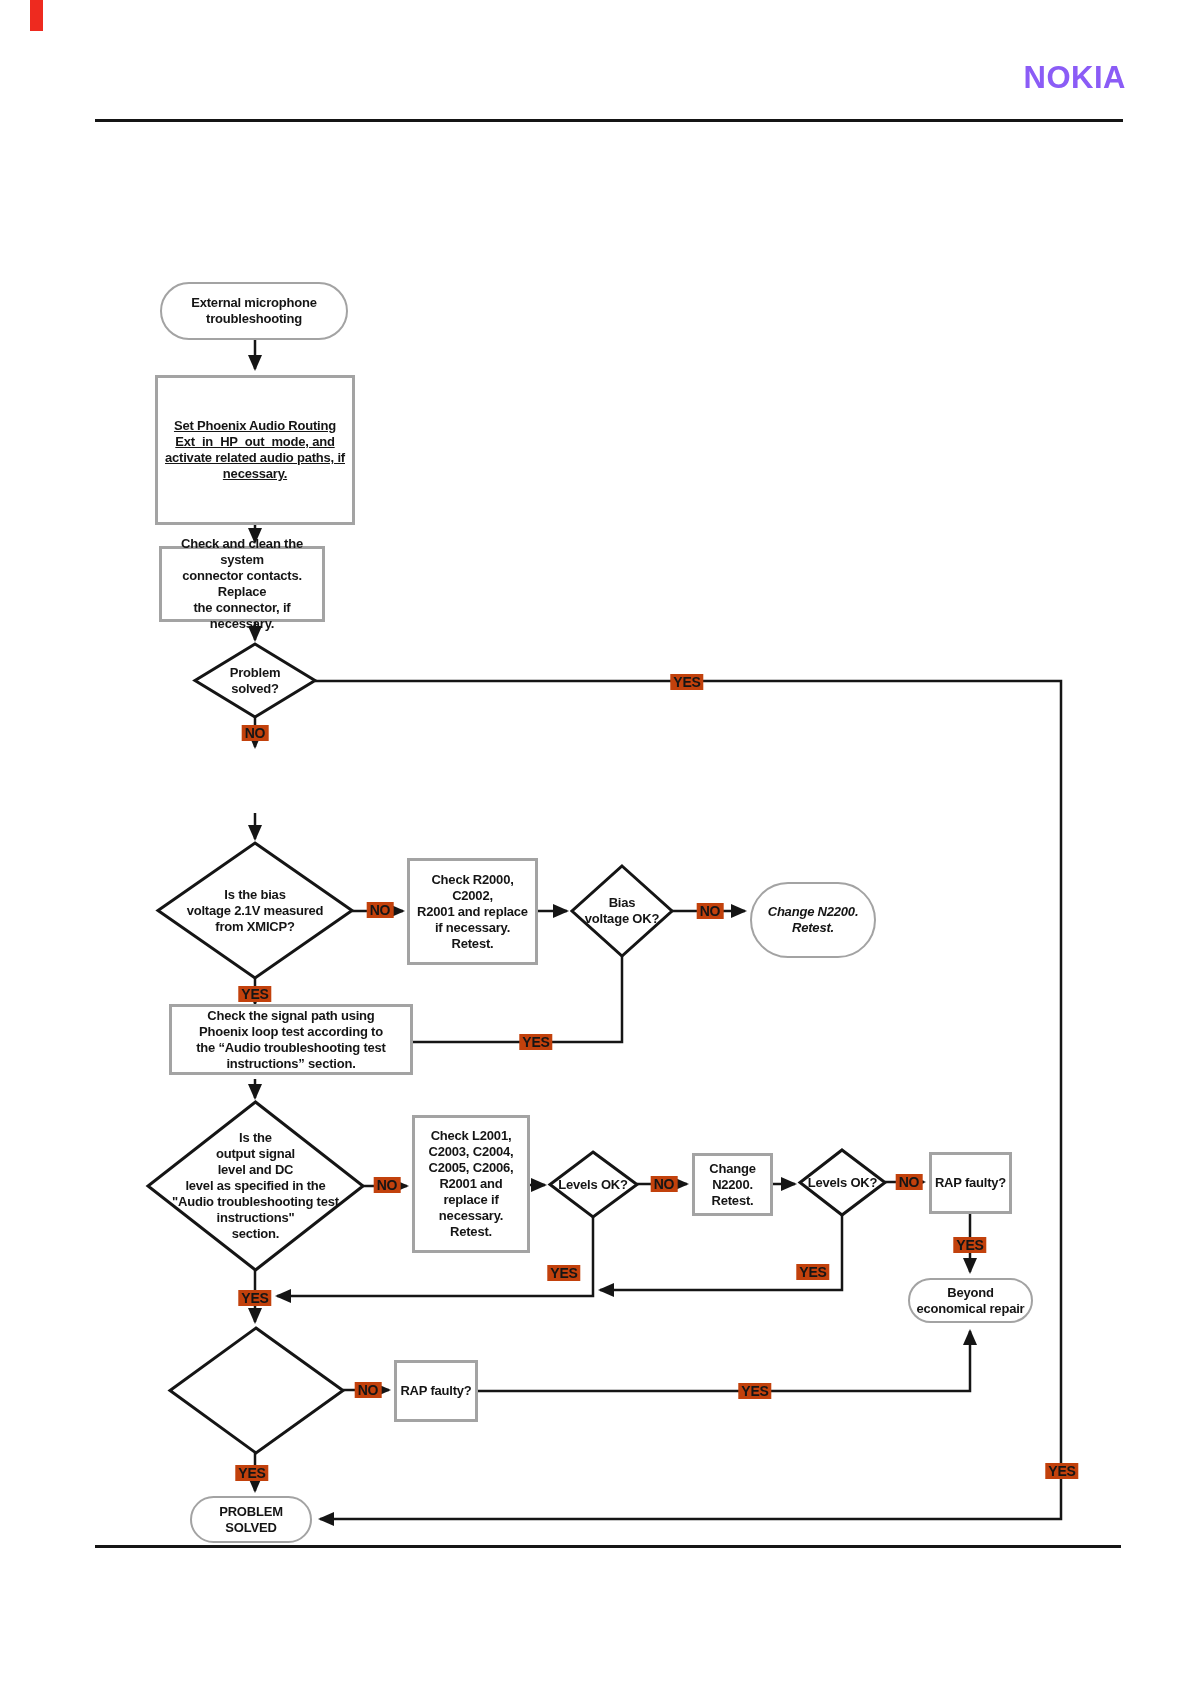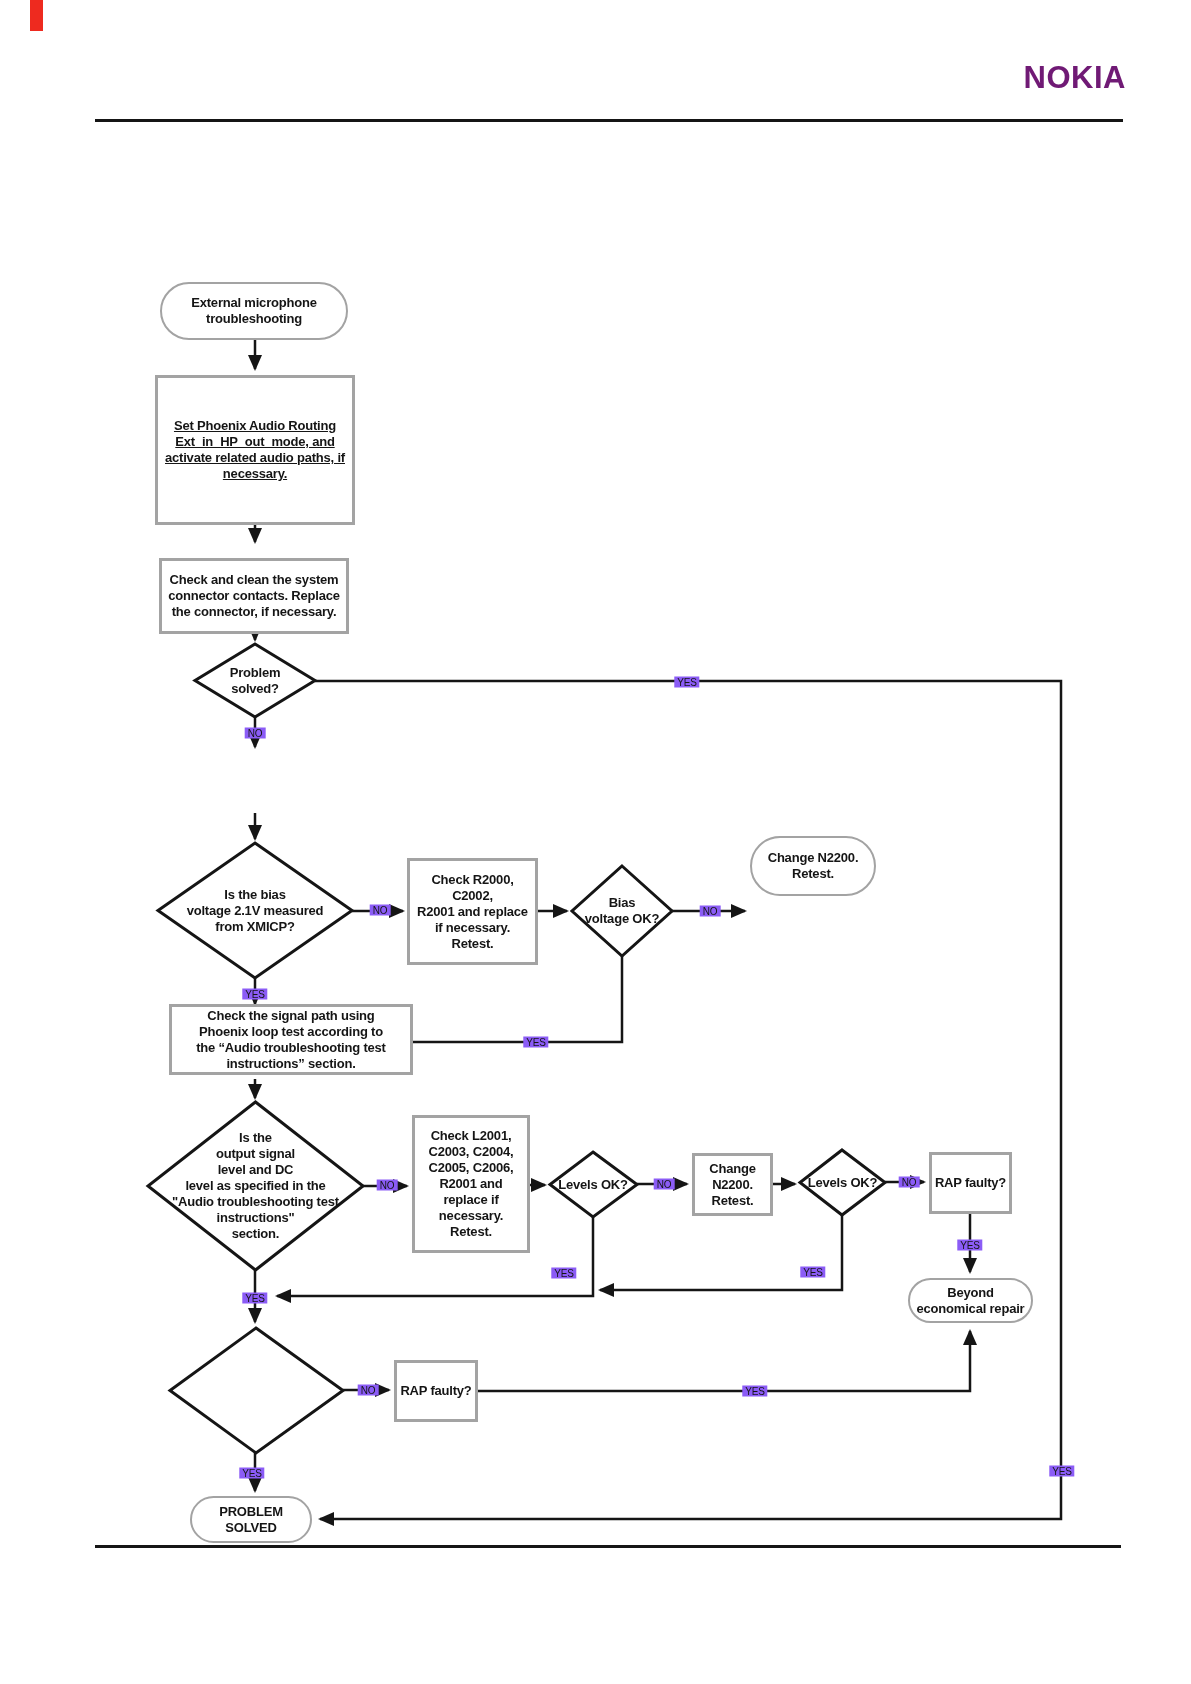--- a/index.html
+++ b/index.html
@@ -7,35 +7,35 @@
           font-family:"Liberation Sans",sans-serif;color:#151515;}
   #edges{position:absolute;left:0;top:0;z-index:1;}
   .shape{position:absolute;box-sizing:border-box;background:#ffffff;border:3px solid #a3a3a3;
          display:flex;align-items:center;justify-content:center;text-align:center;
          white-space:pre-line;font-size:13px;line-height:16px;font-weight:700;
          letter-spacing:-0.2px;z-index:2;}
   .stadium{border-radius:999px;border-width:2.5px;}
   .dtxt{position:absolute;display:flex;align-items:center;justify-content:center;
         text-align:center;white-space:pre-line;font-size:13px;line-height:16px;
         font-weight:700;letter-spacing:-0.2px;z-index:3;}
-  .lab{position:absolute;transform:translate(-50%,-50%);background:#8b5cf6;
-       padding:0 3px;font-size:10px;font-weight:400;letter-spacing:-0.2px;z-index:4;}
+  .lab{position:absolute;transform:translate(-50%,-50%);background:#c2410c;
+       padding:0 3px;font-size:14px;font-weight:700;letter-spacing:-0.2px;z-index:4;}
   .rule{position:absolute;background:#151515;height:3px;z-index:0;}
   #logo{position:absolute;left:984px;top:62px;width:142px;height:32px;
         font-size:31px;font-weight:700;letter-spacing:0.5px;line-height:32px;
         text-align:right;z-index:2;}
   #redbar{position:absolute;left:30px;top:0;width:13px;height:31px;z-index:2;}
 </style>
 </head>
 <body>
 
 <div id="canvas">
 
   <div id="redbar" style="background: rgb(238, 42, 31);"></div>
-  <div id="logo" style="color: #701a75;">NOKIA</div>
+  <div id="logo" style="color: #8b5cf6;">NOKIA</div>
   <div class="rule" style="left:95px;top:119px;width:1028px;"></div>
   <div class="rule" style="left:95px;top:1545px;width:1026px;"></div>
 
   <svg id="edges" width="1191" height="1684" viewBox="0 0 1191 1684">
     <defs>
       <marker id="ah" markerUnits="userSpaceOnUse" markerWidth="16" markerHeight="14" refX="14" refY="7" orient="auto">
         <path d="M0,0 L16,7 L0,14 Z" fill="#151515"></path>
       </marker>
     </defs>
     <g fill="none" stroke="#151515" stroke-width="2.5">
@@ -74,28 +74,28 @@
       <polygon points="256,1328 343,1390.5 256,1453 170,1390.5"></polygon>
     </g>
   </svg>
 
   <div class="shape stadium" style="left:160px;top:282px;width:188px;height:58px;">External microphone
 troubleshooting</div>
   <div class="shape" style="left:155px;top:375px;width:200px;height:150px;text-decoration:underline;">Set Phoenix Audio Routing
 Ext_in_HP_out_mode, and
 activate related audio paths, if
 necessary.</div>
-  <div class="shape" style="left:159px;top:546px;width:190px;height:76px;margin-top:12px;">Check and clean the system
+  <div class="shape" style="left:159px;top:546px;width:166px;height:76px;">Check and clean the system
 connector contacts. Replace
 the connector,  if necessary.</div>
   <div class="shape" style="left:407px;top:858px;width:131px;height:107px;">Check R2000, C2002,
 R2001 and replace
 if necessary.
 Retest.</div>
-  <div class="shape stadium" style="left:750px;top:836px;width:126px;height:60px;">Change N2200.
+  <div class="shape stadium" style="left:750px;top:882px;width:126px;height:76px;font-style:italic;">Change N2200.
 Retest.</div>
   <div class="shape" style="left:148px;top:1004px;width:244px;height:71px;margin-left:21px;">Check the signal path using
 Phoenix loop test according to
 the “Audio troubleshooting test
 instructions” section.</div>
   <div class="shape" style="left:412px;top:1115px;width:118px;height:138px;">Check L2001,
 C2003, C2004,
 C2005, C2006,
 R2001 and
 replace if

